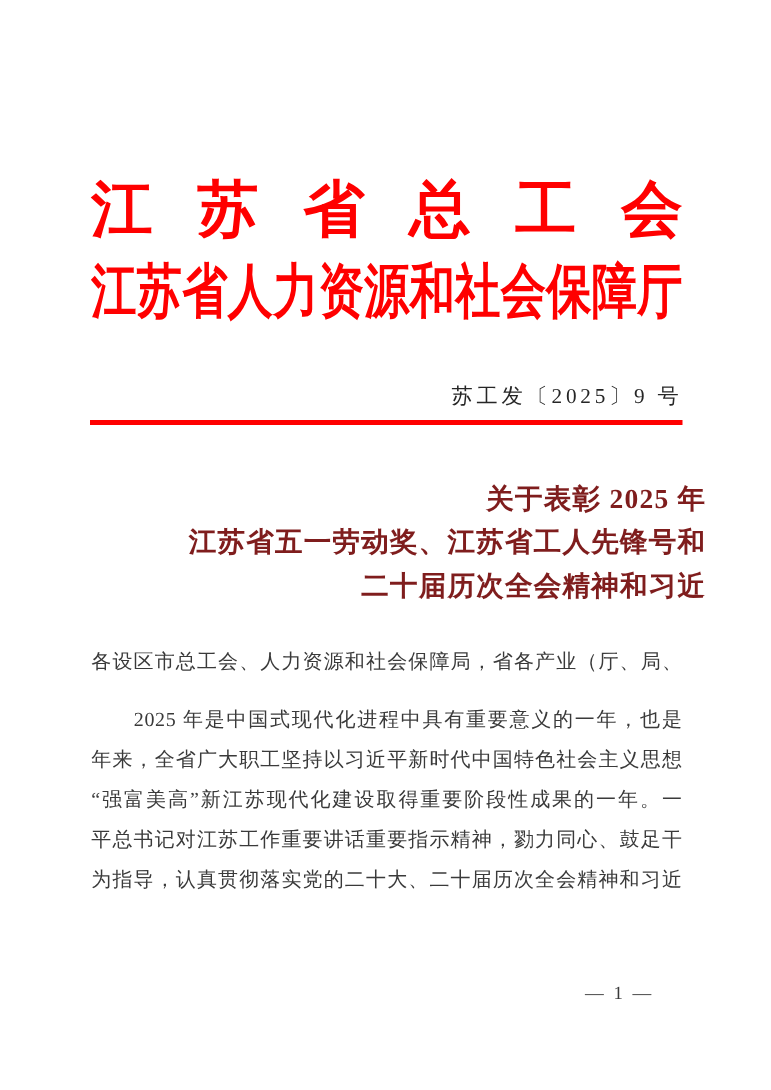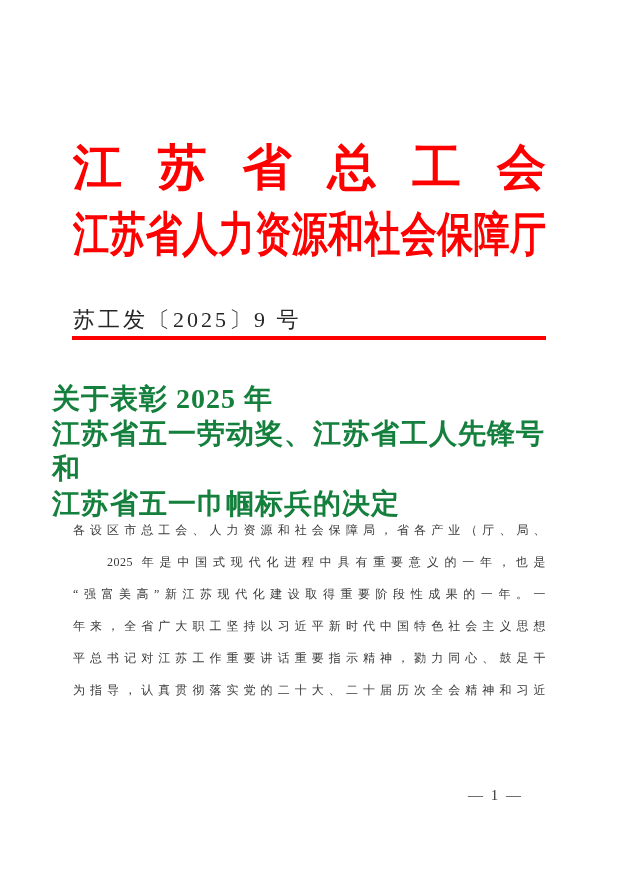--- a/index.html
+++ b/index.html
@@ -36,61 +36,62 @@
     color: #ff0000;
     line-height: 1.1;
     transform: scaleX(0.768);
     transform-origin: left top;
     white-space: nowrap;
   }
   .doc-number {
     position: absolute;
     left: 73px; top: 305px;
     width: 473px;
-    text-align: left;
-    font-size: 22px;
+    text-align: right;
+    font-size: 17px;
     letter-spacing: 3px;
     color: #262626;
   }
   .red-rule {
     position: absolute;
     left: 72px; top: 336px;
     width: 474px;
     height: 4px;
     background: #ff0000;
   }
   .doc-title {
     position: absolute;
     left: 52px; top: 381px;
     width: 513px;
-    text-align: left;
-    font-size: 28px;
+    text-align: right;
+    font-size: 22px;
     font-weight: bold;
-    color: #15803d;
+    color: #7f1d1d;
     line-height: 35px;
     letter-spacing: 1px;
   }
   .body-text {
     position: absolute;
     left: 73px; top: 514px;
     width: 473px;
-    font-size: 12px;
+    font-size: 16px;
     color: #3a3a3a;
   }
   .body-line {
     height: 32px;
     line-height: 32px;
     letter-spacing: 0.5px;
   }
   .body-line.just {
     text-align: justify;
     text-align-last: justify;
   }
   .body-line.indent {
     text-indent: 34px;
+    margin-top: 15px;
   }
   .page-number {
     position: absolute;
     left: 468px; top: 787px;
     font-size: 15px;
     color: #3a3a3a;
     letter-spacing: 2px;
     white-space: nowrap;
   }
 </style>
@@ -124,27 +125,27 @@
       <span>厅</span>
     </div>
 
   <div class="doc-number">苏工发〔2025〕9 号</div>
 
   <div class="red-rule"></div>
 
   <div class="doc-title">
     <div>关于表彰 2025 年</div>
     <div>江苏省五一劳动奖、江苏省工人先锋号和</div>
-    <div>江苏省五一巾帼标兵的决定</div>
+    <div>二十届历次全会精神和习近</div>
   </div>
 
   <div class="body-text">
       <div class="body-line just">各设区市总工会、人力资源和社会保障局，省各产业（厅、局、</div>
       <div class="body-line just indent">2025 年是中国式现代化进程中具有重要意义的一年，也是</div>
+      <div class="body-line just">年来，全省广大职工坚持以习近平新时代中国特色社会主义思想</div>
       <div class="body-line just">“强富美高”新江苏现代化建设取得重要阶段性成果的一年。一</div>
-      <div class="body-line just">年来，全省广大职工坚持以习近平新时代中国特色社会主义思想</div>
       <div class="body-line just">平总书记对江苏工作重要讲话重要指示精神，勠力同心、鼓足干</div>
       <div class="body-line just">为指导，认真贯彻落实党的二十大、二十届历次全会精神和习近</div>
     </div>
 
   <div class="page-number">— 1 —</div>
 
 </div>
 
 </body></html>

